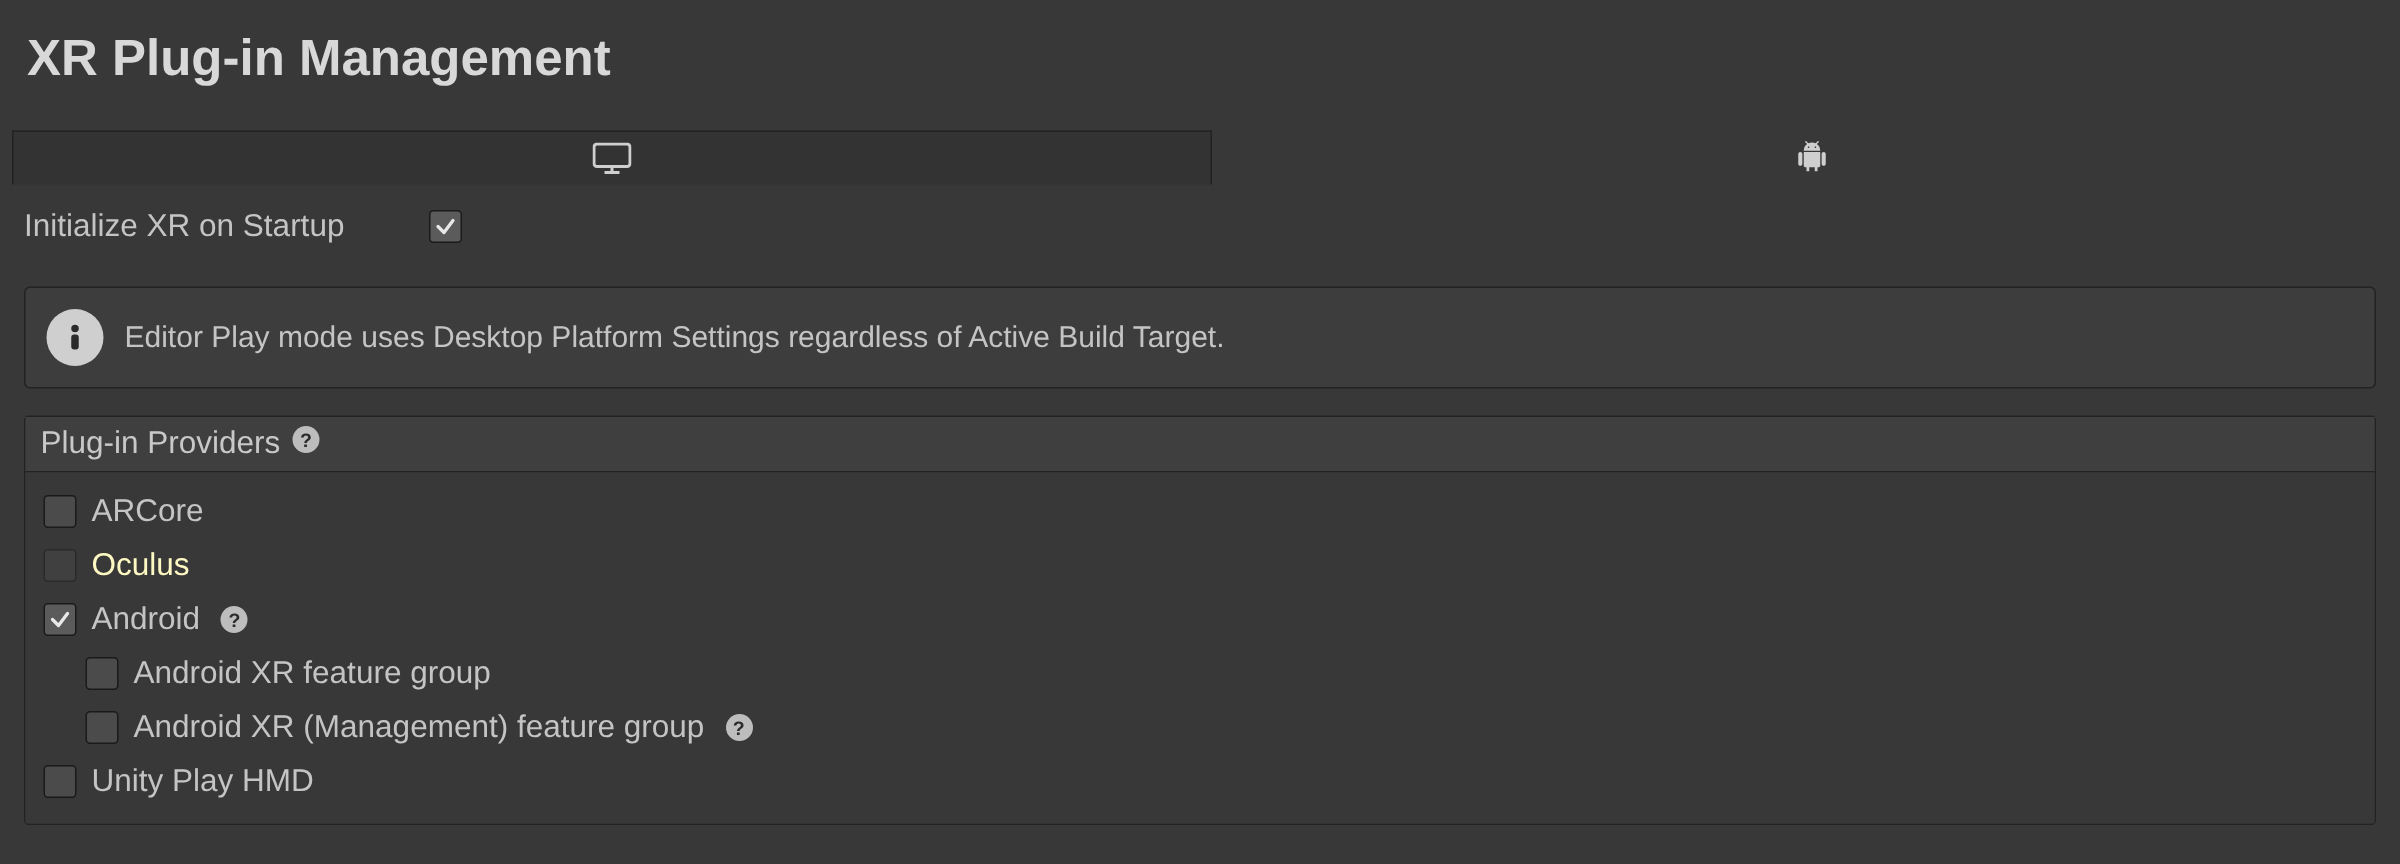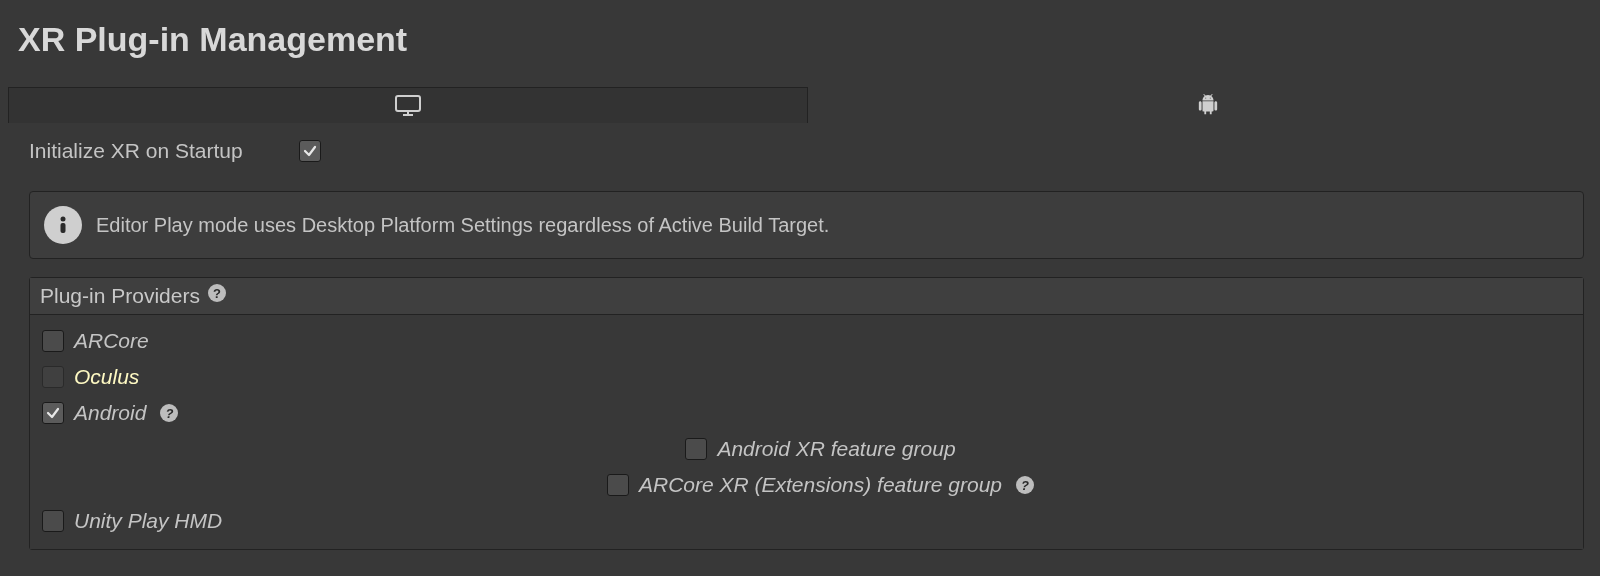--- a/index.html
+++ b/index.html
@@ -35,21 +35,20 @@
   }
   .tab.active {
     background: #333333;
     border: 1px solid #222;
     border-bottom: none;
   }
   .tab svg { display: block; }
 
   .content {
     padding: 16px;
-    margin-left: 13px;
   }
 
   .row {
     display: flex;
     align-items: center;
     gap: 10px;
     font-size: 21px;
     color: #c4c4c4;
   }
   .row .label { min-width: 260px; }
@@ -105,32 +104,31 @@
     gap: 8px;
     padding: 6px 10px;
     background: #3f3f3f;
     border-bottom: 1px solid #222;
     font-size: 21px;
     color: #c8c8c8;
   }
   .providers-body {
     padding: 8px 10px 10px 10px;
     background: #383838;
-    font-style: italic;
   }
   .prov-row {
     display: flex;
     align-items: center;
     gap: 10px;
     padding: 6px 2px;
     font-size: 21px;
     color: #c4c4c4;
   }
   .prov-row.disabled span.txt { color: #fef9c3; }
-  .prov-row.child { padding-left: 30px; justify-content: center; }
+  .prov-row.child { padding-left: 30px; }
   .help-icon {
     width: 18px; height: 18px;
     border-radius: 50%;
     background: #bdbdbd;
     color: #2b2b2b;
     font-size: 13px;
     font-weight: 700;
     display: inline-flex;
     align-items: center;
     justify-content: center;
@@ -205,21 +203,21 @@
           </span>
           <span class="txt">Android</span>
           <span class="help-icon" style="margin-left: 4px;">?</span>
         </div>
         <div class="prov-row child">
           <span class="chk"></span>
           <span class="txt">Android XR feature group</span>
         </div>
         <div class="prov-row child">
           <span class="chk"></span>
-          <span class="txt">ARCore XR (Extensions) feature group</span>
+          <span class="txt">Android XR (Management) feature group</span>
           <span class="help-icon" style="margin-left: 4px;">?</span>
         </div>
         <div class="prov-row">
           <span class="chk"></span>
           <span class="txt">Unity Play HMD</span>
         </div>
       </div>
   </div>
 
 </div>

